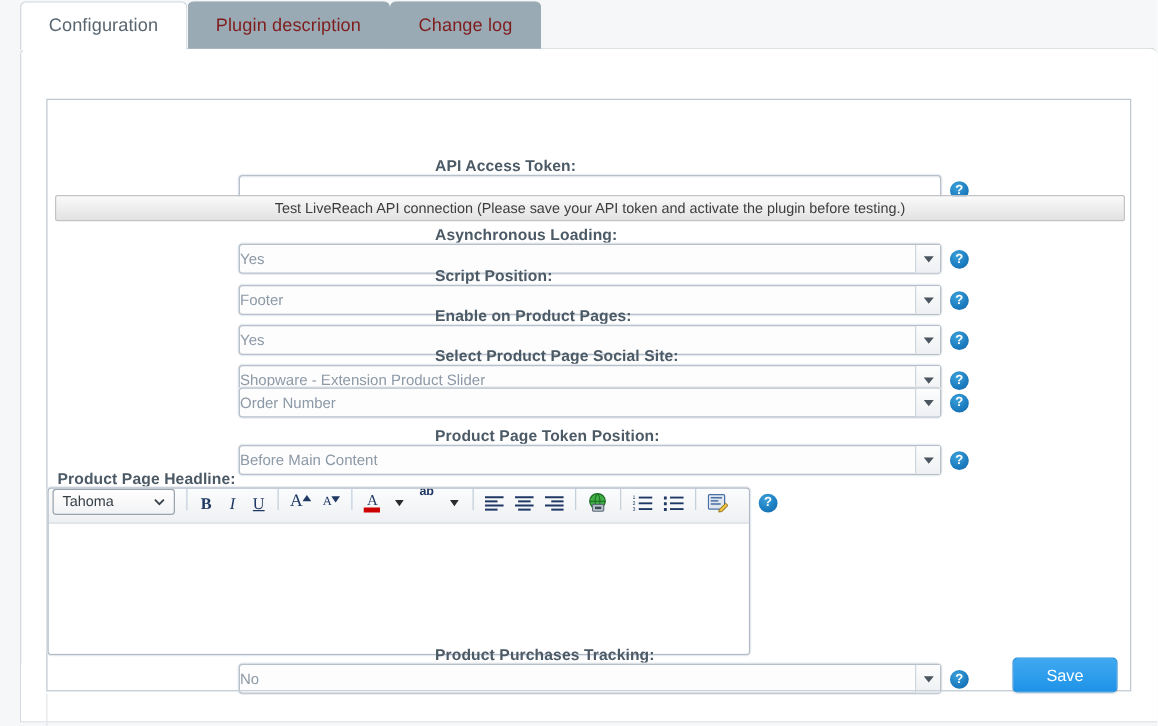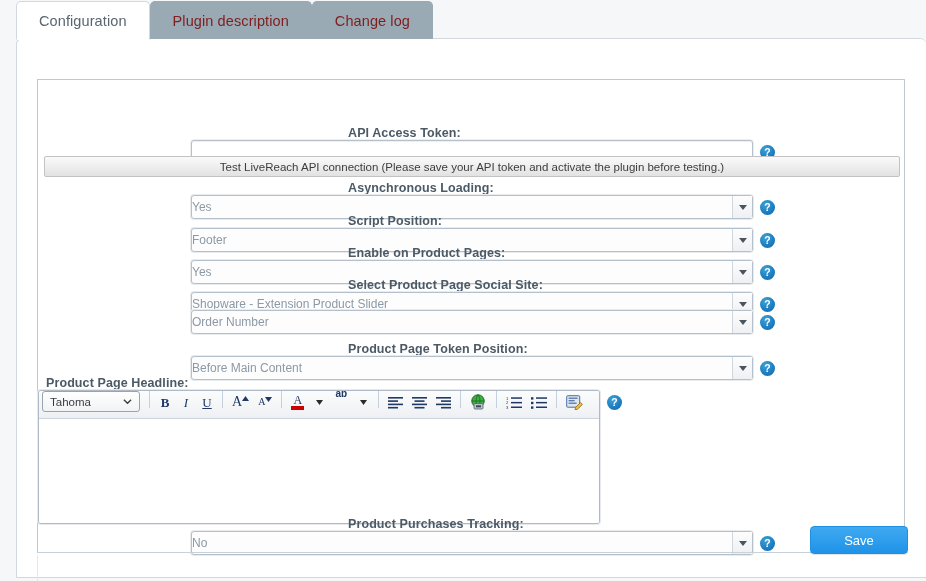--- a/index.html
+++ b/index.html
@@ -227,21 +227,21 @@
   }
   #footer-left-rule {
     position: absolute;
     left: 20px; top: 516px;
     width: 1px; height: 40px;
     background: #e4e8ec;
   }
   #save-btn {
     position: absolute;
     left: 793px; top: 487px;
-    width: 98px; height: 28px;
+    width: 84px; height: 28px;
     background: linear-gradient(#3fa9f0,#1f93e8);
     border: 1px solid #1f8fe0;
     border-radius: 4px;
     color: #ffffff;
     font-size: 13px;
     display: flex; align-items: center; justify-content: center;
     cursor: pointer;
     box-shadow: 0 1px 1px rgba(0,0,0,.12);
   }
 </style>

